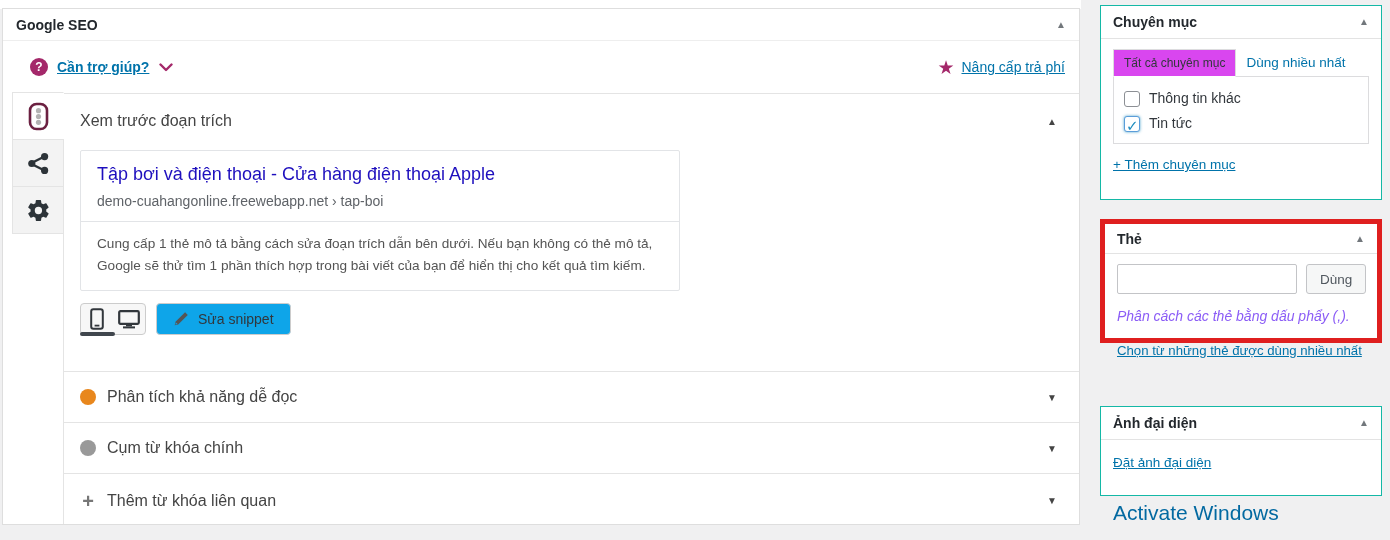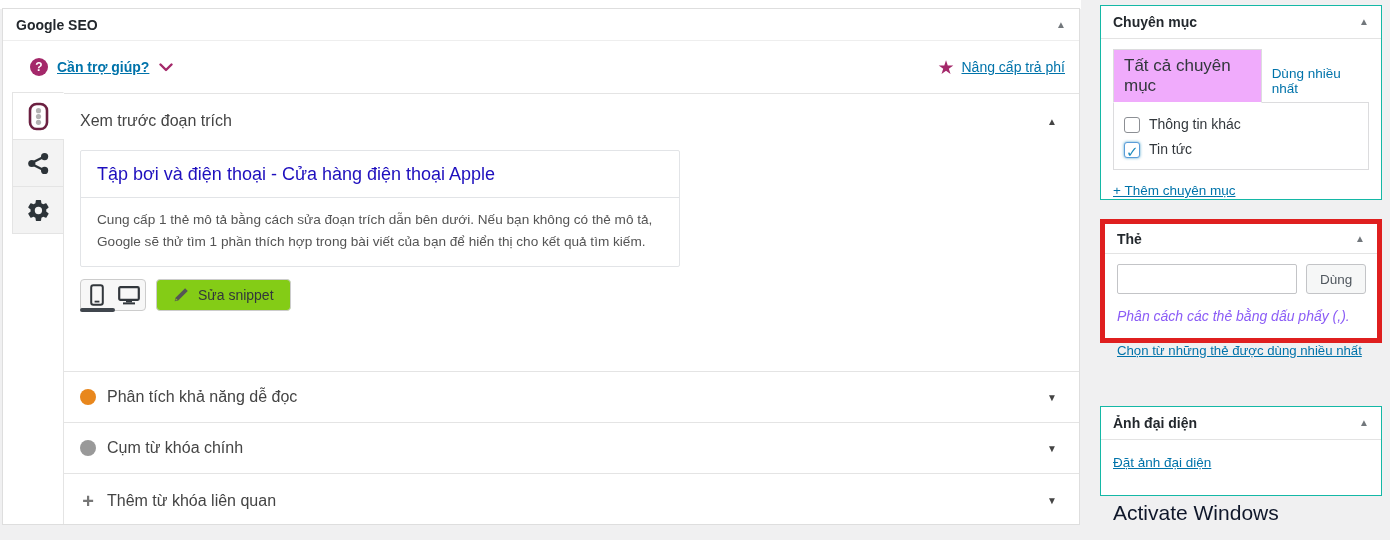--- a/index.html
+++ b/index.html
@@ -49,21 +49,21 @@
   .snip-url { font-size:14px; color:#5f6368; margin-top:8px; }
   .snip-desc { border-top:1px solid #e2e4e7; padding:11px 16px 13px; font-size:13.6px; line-height:22px; color:#545454; }
 
   .btn-row { display:flex; align-items:center; margin-top:12px; }
   .device-toggle { width:66px; height:32px; border:1px solid #ccc; border-radius:4px;
     display:flex; position:relative; background:#f7f7f7; }
   .dev-btn { flex:1; display:flex; align-items:center; justify-content:center; cursor:pointer; }
   .dev-underline { position:absolute; left:-1px; bottom:-2px; width:35px; height:4px;
     background:#40464d; border-radius:2px; }
   .edit-snippet-btn { margin-left:10px; height:32px; border:1px solid #ccc; border-radius:4px;
-    background:#84cc16; display:flex; align-items:center; gap:9px; padding:0 16px;
+    background:#0ea5e9; display:flex; align-items:center; gap:9px; padding:0 16px;
     font-size:14px; color:#32373c; cursor:pointer; }
 
   .row { height:51px; border-top:1px solid #e4e4e4; display:flex; align-items:center;
     padding:0 22px 0 16px; cursor:pointer; }
   .row-last { height:54px; }
   .status-dot { width:16px; height:16px; border-radius:50%; margin-right:11px; flex:none; }
   .dot-orange { background:#e8871d; }
   .dot-gray { background:#999; }
   .plus-icon { width:16px; margin-right:11px; color:#777; font-size:20px; font-weight:bold;
     text-align:center; line-height:1; }
@@ -71,21 +71,21 @@
 
   
   .postbox { position:absolute; left:1100px; width:282px; background:#fff; border:1px solid #14b8a6; }
   .pb-header { height:33px; display:flex; align-items:center; padding:0 12px; border-bottom:1px solid #e3e3e3; cursor:pointer; }
   .pb-title { font-weight:bold; font-size:14px; color:#23282d; }
   .pb-body { padding:10px 12px 12px; }
 
   .pb-cats { top:5px; height:195px; }
   .cat-tabs { display:flex; align-items:flex-end; position:relative; z-index:2; }
   .cat-tab-active { padding:6px 10px; border:1px solid #dcdcde; border-bottom:1px solid #fff;
-    background:#f0abfc; margin-bottom:-1px; font-size:17px; color:#32373c; cursor:pointer; }
+    background:#d946ef; margin-bottom:-1px; font-size:12px; color:#32373c; cursor:pointer; }
   .cat-tab-link { padding:6px 10px; font-size:13.5px; color:#0073aa; text-decoration:none; cursor:pointer; }
   .cat-box { border:1px solid #dcdcde; padding:9px 10px 7px; background:#fff; }
   .cat-item { display:flex; align-items:center; gap:9px; line-height:25px; font-size:14px; cursor:pointer; }
   .cb { width:16px; height:16px; border:1px solid #8c8f94; border-radius:3px; background:#fff;
     position:relative; flex:none; cursor:pointer; }
   .cb[data-checked="true"] { border-color:#5b9dd9; box-shadow:0 0 3px rgba(30,140,190,.8); }
   .cb[data-checked="true"]::after { content:"✓"; position:absolute; left:1px; top:-4px;
     color:#1e8cbe; font-size:15px; font-weight:bold; }
   .add-cat { display:inline-block; margin-top:13px; font-size:13.5px; }
 
@@ -97,21 +97,21 @@
     padding:0 7px; font-size:14px; font-family:inherit; background:#fff; }
   .add-tag-btn { margin-left:9px; height:30px; padding:0 13px; background:#f6f7f7;
     border:1px solid #c3c4c7; border-radius:3px; font-size:13.5px; color:#50575e;
     font-family:inherit; cursor:pointer; }
   .tag-hint { margin-top:14px; font-style:italic; color:#8b5cf6; font-size:14px; }
   .choose-tags { display:inline-block; margin-top:19px; font-size:13.2px; }
 
   .pb-featured { top:390px; height:90px;margin-top:16px; }
   .set-featured { display:inline-block; margin-top:5px; font-size:13.5px; }
 
-  .watermark { position:absolute; left:1113px; top:501px; font-size:21px; color:#0f172a; }
+  .watermark { position:absolute; left:1113px; top:501px; font-size:21px; color:#0369a1; }
 </style>
 </head>
 <body>
 
 <div class="top-strip"></div>
 
 <div class="main-panel">
 
   <div class="mp-header">
     <span class="mp-title">Google SEO</span>
@@ -161,20 +161,21 @@
 
     <div class="sec1">
       <div class="sec1-head">
         <span class="sec-title">Xem trước đoạn trích</span>
         <span class="row-arrow">▲</span>
       </div>
 
       <div class="snippet-box">
         <div class="snip-top">
           <div class="snip-title">Tập bơi và điện thoại - Cửa hàng điện thoại Apple</div>
+          <div class="snip-url">demo-cuahangonline.freewebapp.net › tap-boi</div>
         </div>
         <div class="snip-desc">Cung cấp 1 thẻ mô tả bằng cách sửa đoạn trích dẫn bên dưới. Nếu bạn không có thẻ mô tả, Google sẽ thử tìm 1 phần thích hợp trong bài viết của bạn để hiển thị cho kết quả tìm kiếm.</div>
       </div>
 
       <div class="btn-row">
         <div class="device-toggle">
           <div class="dev-btn">
             <svg width="14" height="22" viewBox="0 0 14 22">
               <rect x="1.2" y="1.2" width="11.6" height="19.6" rx="2.2" fill="none" stroke="#32373c" stroke-width="2"></rect>
               <line x1="4.6" y1="17.6" x2="9.4" y2="17.6" stroke="#32373c" stroke-width="1.8"></line>

